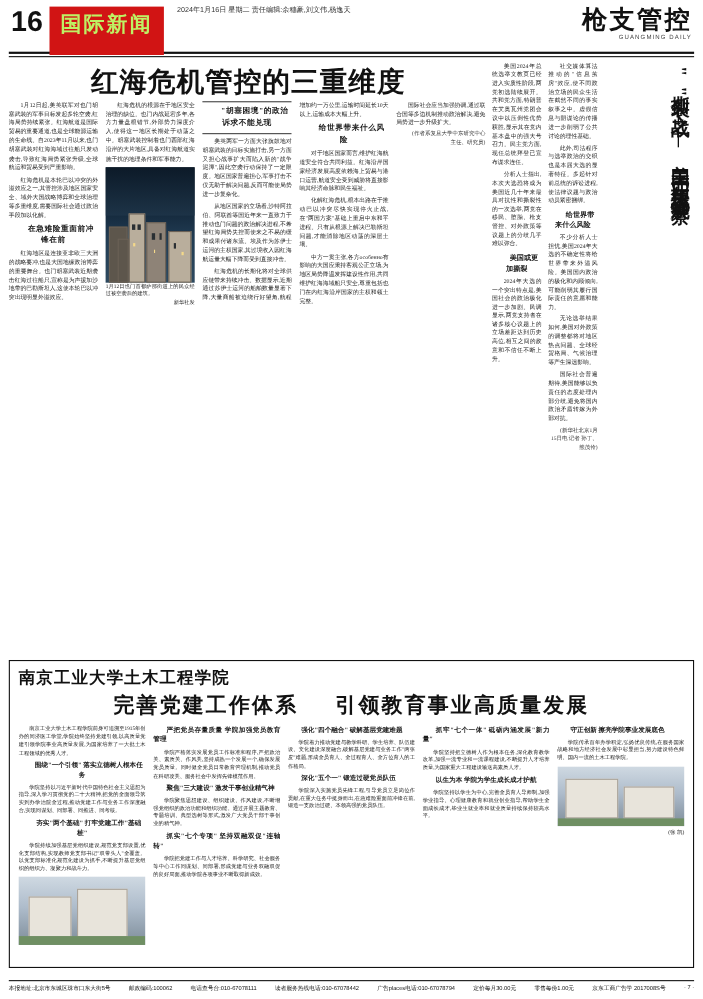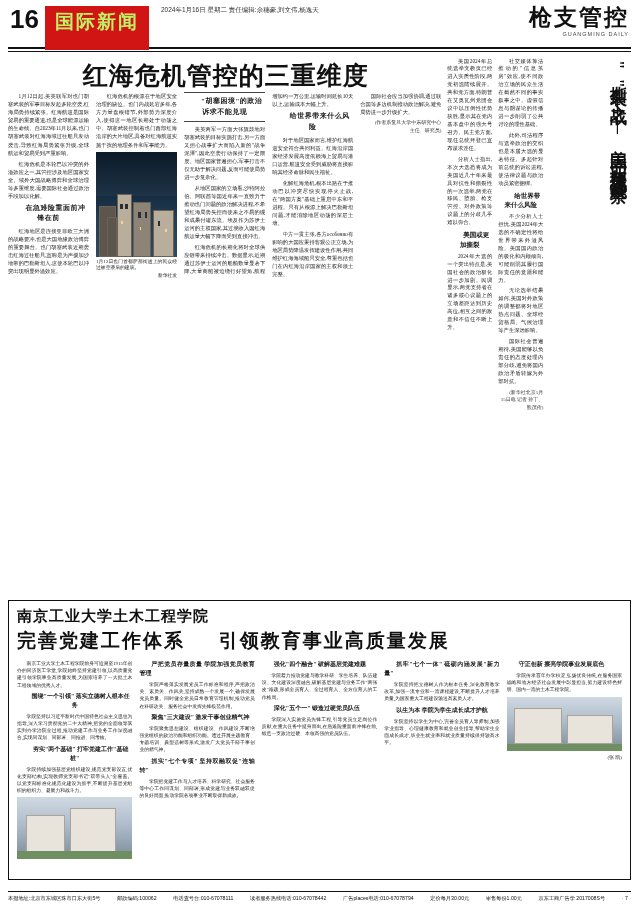--- a/index.html
+++ b/index.html
@@ -130,21 +130,21 @@
   
   .ad {
     position:absolute; left: 8px; right: 8px; top: 600px; height: 280px;
     border: 1.5px solid #111; padding: 6px 8px 4px 8px;
   }
   .ad-org {
     font-size: 15px; font-weight: bold; letter-spacing: 1px;
     font-family: "Liberation Serif", serif; margin-bottom: 2px;
   }
   .ad-title {
-    font-size: 19px; font-weight: bold;
+    text-align:center; font-size: 19px; font-weight: bold;
     letter-spacing: 2px; margin: 2px 0 6px 0;
     font-family: "Liberation Serif", serif;
   }
   .ad-body { display:flex; gap: 7px; }
   .ad-col { flex:1; font-size: 4.8px; line-height:1.5; text-align: justify; color:#1a1a1a; }
   .ad-col p { margin:0 0 3px 0; text-indent:2em; }
   .ad-sub { font-weight:bold; font-size:6px; text-indent:0; text-align:center; margin:4px 0 3px; }
   .ad-sub-l { font-weight:bold; font-size:6px; text-indent:0; margin:4px 0 3px; }
   .ad-photo {
     width:100%; height:62px; margin:3px 0;

